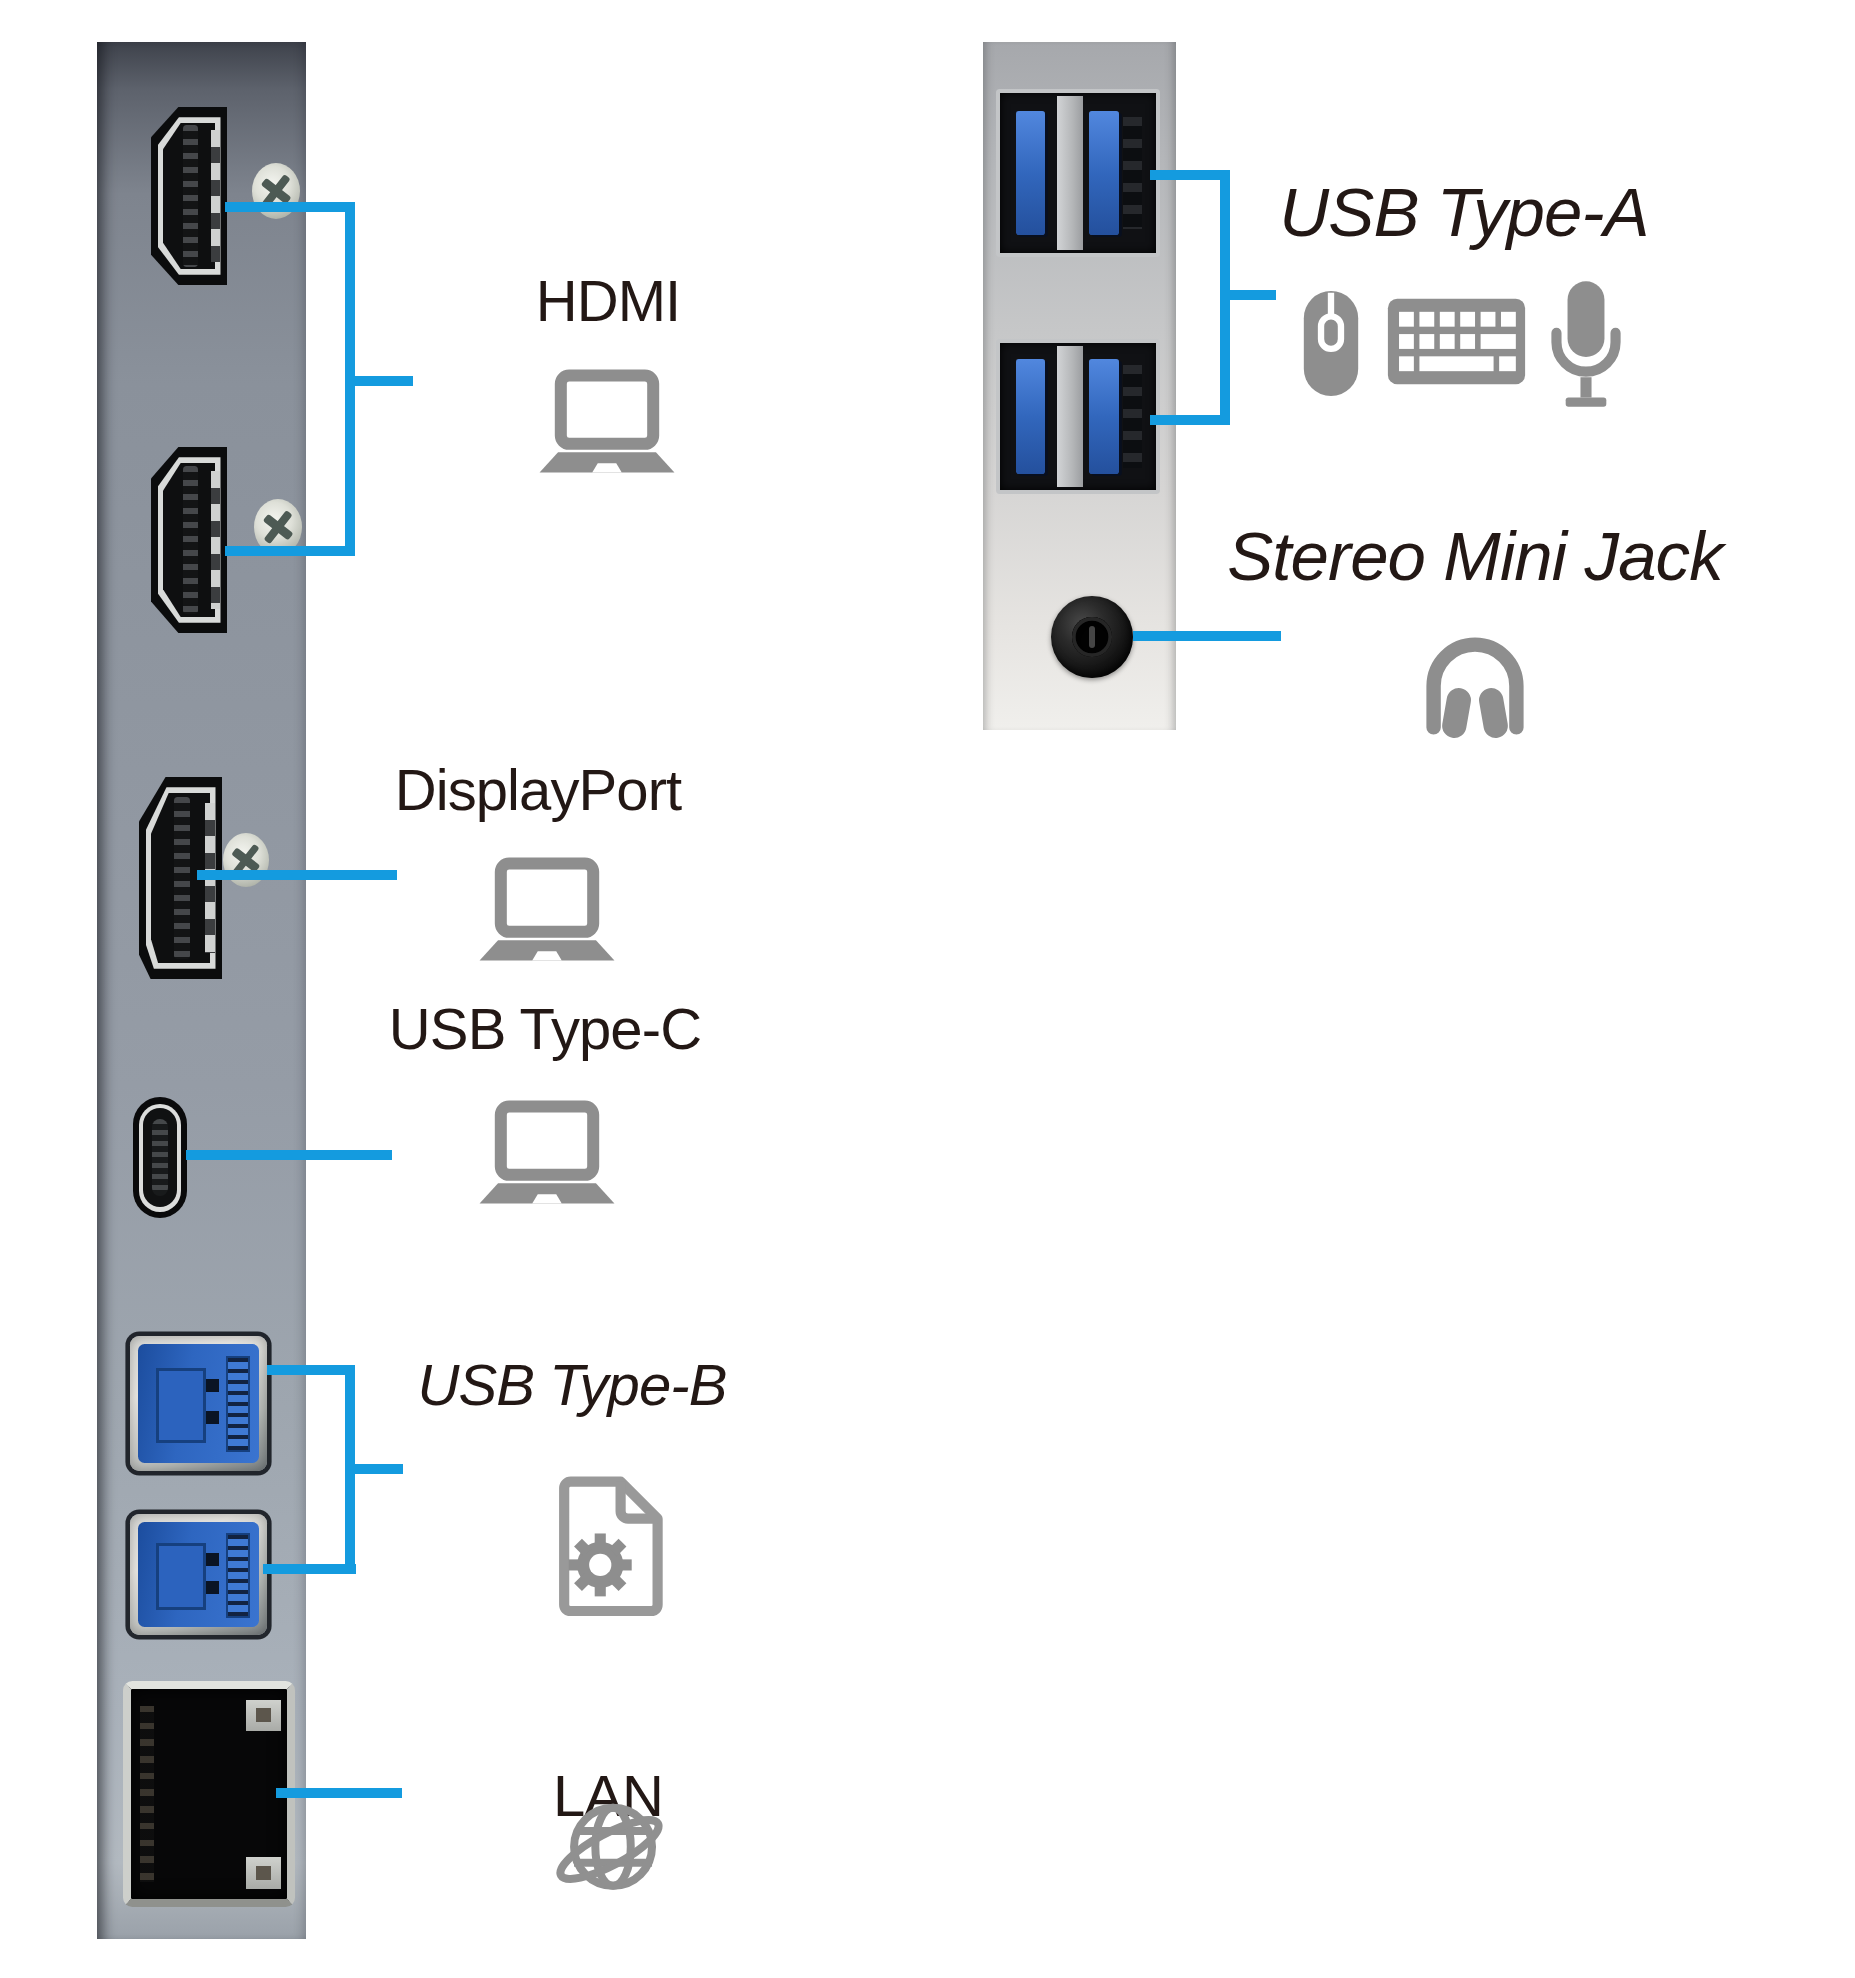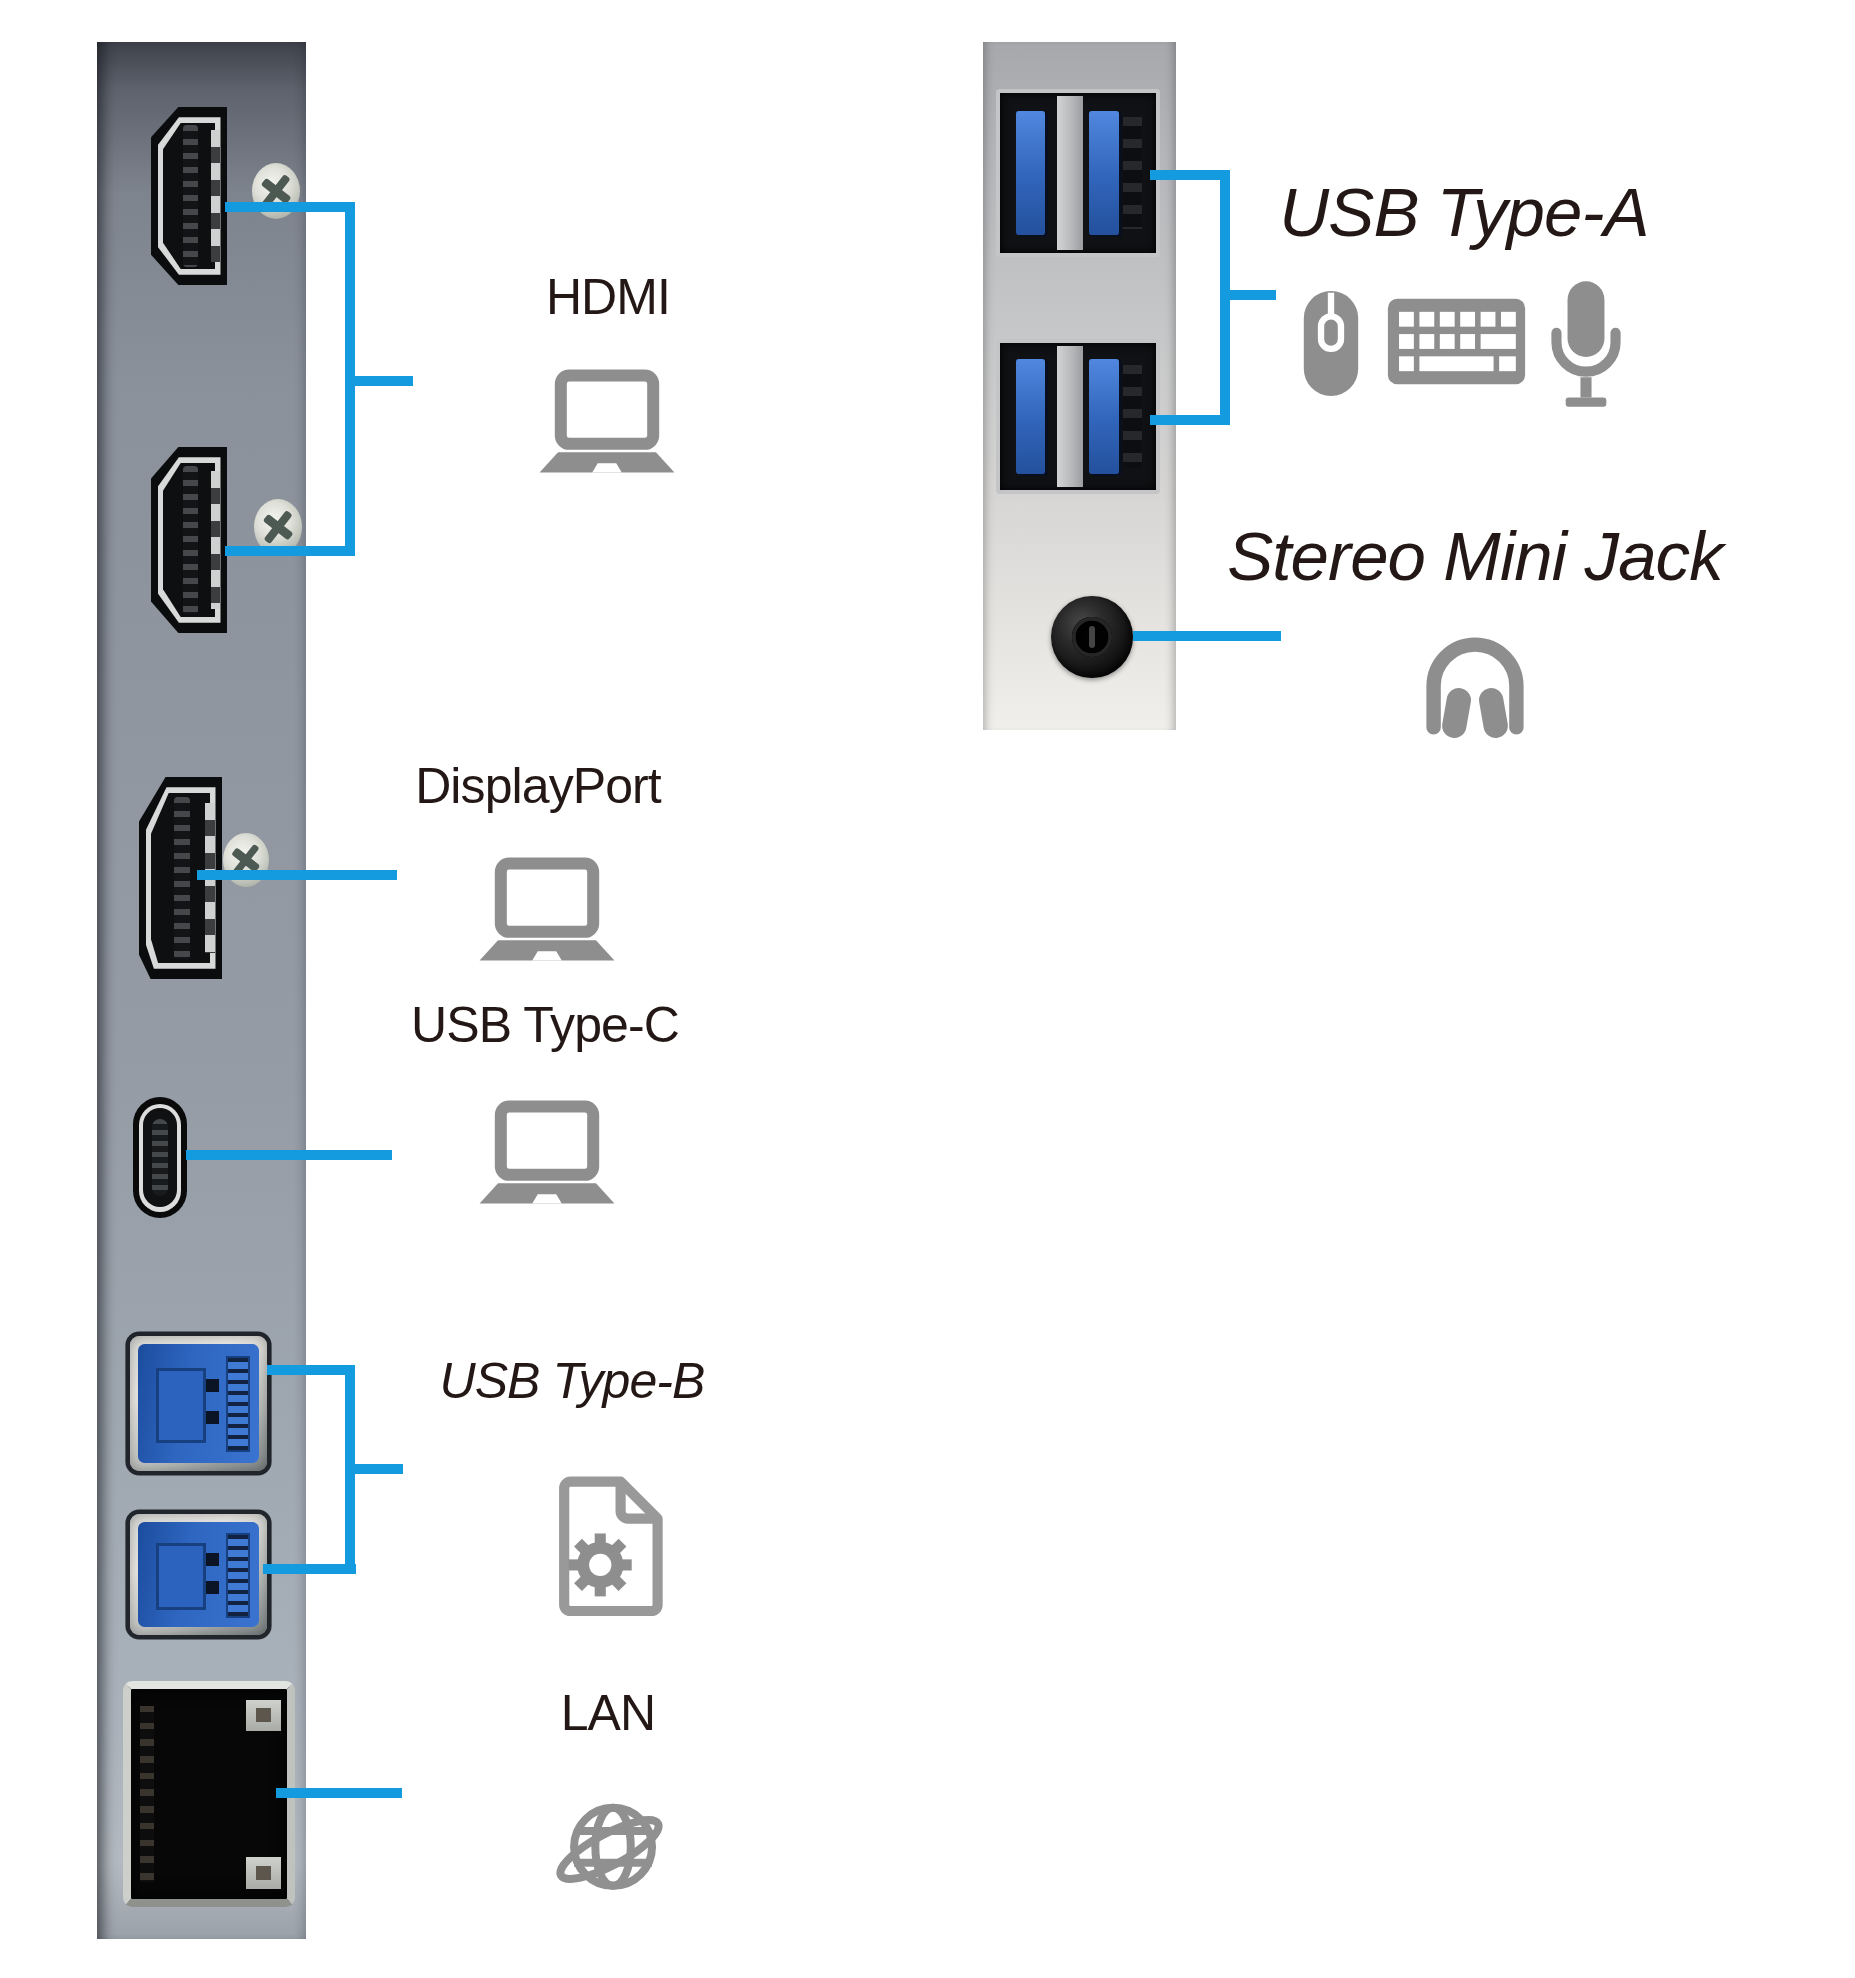--- a/index.html
+++ b/index.html
@@ -101,27 +101,27 @@
     box-shadow:0 1.9px 5.6px rgba(0,0,0,.4),inset -2.8px -3.7px 7.4px rgba(0,0,0,.7);}
   .jack-hole{position:absolute;inset:26%;border-radius:50%;background:#020202;
     box-shadow:inset 0 0 0 3.7px #262626,inset 2.8px 3.7px 5.6px #000;}
   .jack-slit{position:absolute;left:46%;top:36%;width:8%;height:28%;background:rgba(150,150,150,.45);border-radius:3.7px;}
 
   
   .line{position:absolute;background:var(--accent);}
 
   
   .lbl{position:absolute;transform:translateX(-50%);color:var(--label);white-space:nowrap;letter-spacing:-0.9px;line-height:1;}
-  .lbl.big{font-size:50px;}
+  .lbl.big{font-size:58px;}
   .lbl.rgt{font-size:69px;font-style:italic;}
   .lbl-hdmi{left:608px;top:272px;}
   .lbl-dp{left:538px;top:761px;}
   .lbl-usbc{left:545px;top:1000px;}
   .lbl-usbb{left:572px;top:1356px;font-style:italic;}
-  .lbl-lan{left:608px;top:1688px;text-align:center;}
+  .lbl-lan{left:608px;top:1767px;text-align:center;}
   .lbl-usba{left:1464px;top:178px;}
   .lbl-jack{left:1475px;top:522px;}
 
   
   .icon{position:absolute;color:var(--icon);}
   .icon svg{display:block;width:100%;height:100%;}
   .ic-laptop1{left:533px;top:369px;width:148px;height:109px;}
   .ic-laptop2{left:473px;top:857px;width:148px;height:109px;}
   .ic-laptop3{left:473px;top:1100px;width:148px;height:109px;}
   .ic-docgear{left:554px;top:1475px;width:111px;height:141px;}

